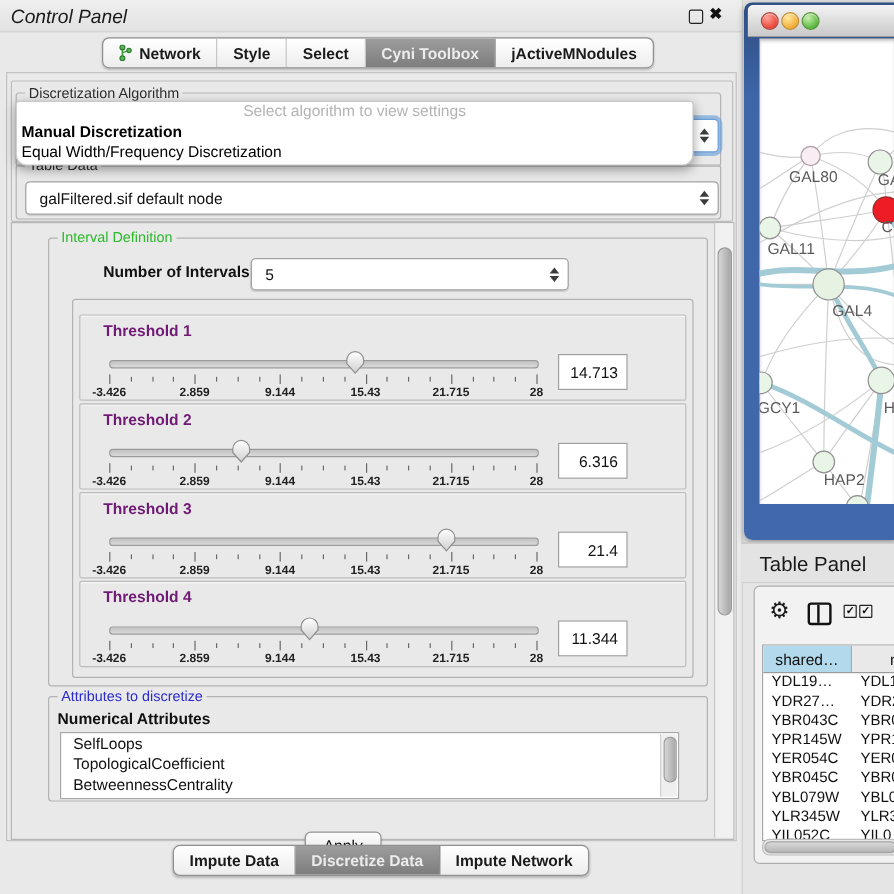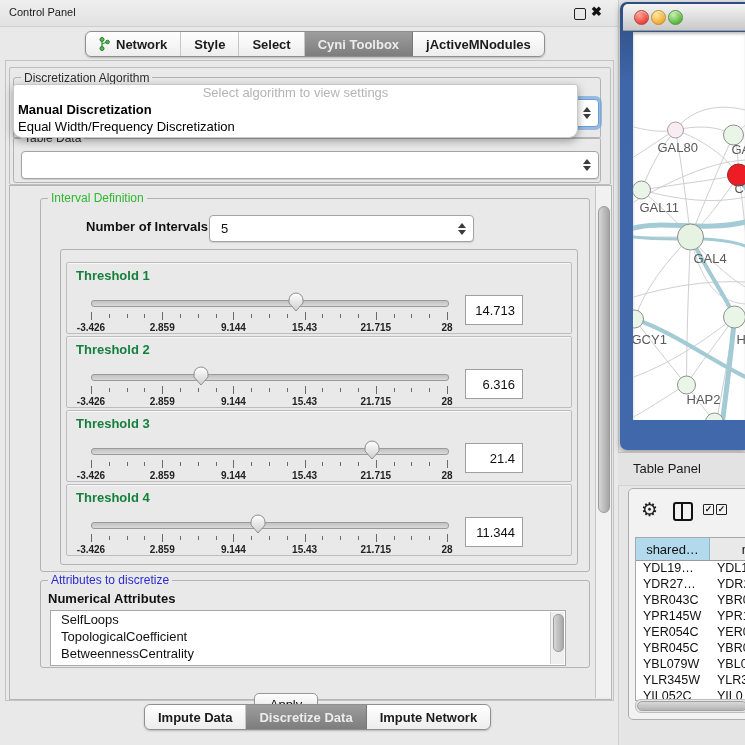--- a/index.html
+++ b/index.html
@@ -4,21 +4,21 @@
 <style>
   html,body{margin:0;padding:0;}
   #app{position:relative;width:745px;height:745px;overflow:hidden;background:#e5e5e5;
        font-family:"Liberation Sans",sans-serif;-webkit-font-smoothing:antialiased;}
   .abs{position:absolute;}
 
   
   #cp-window{left:0;top:0;width:618px;height:745px;background:#e9e9e9;border-right:1px solid #cfcfcf;}
   #cp-titlebar{left:0;top:0;width:618px;height:26px;background:linear-gradient(#efefef,#e2e2e2);
                border-bottom:1px solid #cfcfcf;}
-  #cp-title{left:9px;top:6px;font-size:11px;color:#1a1a1a;}
+  #cp-title{left:9px;top:6px;font-size:16px;color:#1a1a1a;font-style:italic;}
   #float-icon{left:574px;top:8px;width:10px;height:10px;border:1.6px solid #222;border-radius:2px;}
   #close-icon{left:591px;top:4px;font-size:13px;font-weight:700;color:#111;}
 
   .seg-control{display:flex;border:1px solid #8f8f8f;border-radius:6px;overflow:hidden;
                background:linear-gradient(#ffffff,#ededed);box-shadow:0 1px 2px rgba(0,0,0,0.22);}
   .seg{font-size:13px;font-weight:700;color:#1b1b1b;display:flex;align-items:center;justify-content:center;
        padding:0 13px;border-right:1px solid #c6c6c6;height:24px;white-space:nowrap;}
   .seg:last-child{border-right:none;}
   .seg.selected{background:linear-gradient(#9d9d9d,#7d7d7d);color:#ececec;border-right-color:#777;}
   .seg .tabicon{margin-right:6px;display:inline-flex;}
@@ -47,21 +47,21 @@
   .popup-opt-bold{font-weight:700;color:#000000;}
 
   #scroll-area{left:8px;top:184px;width:601px;height:514px;border:1px solid #b6b6b6;background:#e9e9e9;}
   #v-scrollbar{right:0;top:0;width:15px;height:512px;background:#f1f1f1;border-left:1px solid #c6c6c6;}
   #v-thumb{left:2px;top:20px;width:10px;height:305px;border-radius:6px;
            background:linear-gradient(90deg,#d6d6d6,#a5a5a5);border:1px solid #9a9a9a;}
 
   .bold13{font-size:13px;font-weight:700;color:#111;white-space:nowrap;}
   .thr-panel{position:absolute;left:26px;width:504px;height:70px;border:1px solid #bdbdbd;border-radius:2px;
              background:#e9e9e9;box-shadow:inset 0 1px 0 #f7f7f7;}
-  .thr-label{position:absolute;left:9px;top:5px;font-size:13px;font-weight:700;color:#15803d;}
+  .thr-label{position:absolute;left:19px;top:5px;font-size:13px;font-weight:700;color:#701a75;}
   .slider-zone{position:absolute;left:24px;top:28px;width:356px;height:40px;}
   .slider-track{position:absolute;left:0;top:9px;width:100%;height:5px;border-radius:3px;
                 background:linear-gradient(#c2c2c2,#d9d9d9);border:1px solid #9a9a9a;}
   .slider-handle{position:absolute;top:1px;width:16px;height:20px;margin-left:-8px;}
   .tickrow{position:absolute;left:0;top:21px;width:100%;height:10px;}
   .tick{position:absolute;top:2px;width:1px;height:4px;background:#6a6a6a;}
   .tick.major{top:0;height:8px;}
   .ticklabelrow{position:absolute;left:0;top:31px;width:100%;height:12px;}
   .ticklabel{position:absolute;transform:translateX(-50%);font-size:10px;font-weight:700;color:#222;white-space:nowrap;}
   .valbox{position:absolute;left:398px;top:32px;width:58px;height:30px;background:#fff;border:1px solid #9f9f9f;
@@ -82,21 +82,21 @@
               background:linear-gradient(#2d4d82 0%,#3f66a9 18%,#4168ab 100%);box-shadow:0 2px 6px rgba(0,0,0,0.35);}
   #net-titlebar{left:3px;top:2px;width:123px;height:26px;border-radius:5px 0 0 0;
                 background:linear-gradient(#f4f4f4,#c9c9c9);border-bottom:1px solid #9a9a9a;}
   .tl{position:absolute;top:6px;width:13px;height:13px;border-radius:50%;box-shadow:inset 0 1px 1px rgba(255,255,255,0.6);}
   .tl.red{left:11px;background:radial-gradient(circle at 35% 30%,#ffa49a,#ec4b3e 65%,#c23b30);border:1px solid #b2423a;}
   .tl.yellow{left:28px;background:radial-gradient(circle at 35% 30%,#ffe7a0,#f2b13c 65%,#d99a23);border:1px solid #bf8f2e;}
   .tl.green{left:45px;background:radial-gradient(circle at 35% 30%,#c9efae,#61bb46 65%,#3fa02c);border:1px solid #52933c;}
   #net-canvas{left:13px;top:30px;width:113px;height:388px;background:#fff;box-shadow:inset 0 2px 3px rgba(0,0,0,0.25);}
 
   #tp-bar{left:618px;top:452px;width:127px;height:32px;background:#e3e3e3;border-top:1px solid #bdbdbd;border-bottom:1px solid #d2d2d2;}
-  #tp-title{left:15px;top:8px;font-size:13px;color:#1a1a1a;}
+  #tp-title{left:15px;top:8px;font-size:17px;color:#1a1a1a;}
   #tp-window{left:628px;top:488px;width:130px;height:230px;background:#f2f2f2;border:1px solid #aeaeae;border-radius:5px 0 0 5px;}
   #tp-toolbar{left:0;top:6px;width:117px;height:34px;}
   #gear-icon{left:12px;top:5px;font-size:19px;color:#1c1c1c;line-height:19px;}
   #split-icon{left:44px;top:7px;width:16px;height:15px;border:2px solid #111;border-radius:3px;}
   #split-icon:before{content:"";position:absolute;left:6px;top:0;width:2px;height:15px;background:#111;}
   .cbx{position:absolute;top:9px;width:9px;height:9px;border:1.4px solid #222;border-radius:1px;font-size:9px;
        line-height:8px;text-align:center;color:#111;font-weight:700;}
   #tp-table{left:6px;top:48px;width:170px;height:162px;border:1px solid #a9a9a9;background:#fff;overflow:hidden;}
   #tp-head{display:flex;height:22px;border-bottom:1px solid #9b9b9b;}
   .th{font-size:13px;color:#111;display:flex;align-items:center;justify-content:center;box-sizing:border-box;}
@@ -158,20 +158,21 @@
       <div id="algo-combo" class="abs combo" style="left:15px;top:38px;width:576px;height:26px;">
         <span class="stepper">
             <span class="arr-up"></span>
             <span class="arr-dn"></span>
           </span>
       </div>
 
       <div class="abs groupbox" style="left:7px;top:76px;width:586px;height:44px;"></div>
       <div class="abs group-title t-dark" style="left:15px;top:70px;">Table Data</div>
       <div class="abs combo" style="left:15px;top:90px;width:576px;height:26px;">
+        <span class="cval">galFiltered.sif default node</span>
         <span class="stepper">
             <span class="arr-up"></span>
             <span class="arr-dn"></span>
           </span>
       </div>
 
       <div id="scroll-area" class="abs" style="left:3px;top:124px;width:601px;height:513px;">
         <div id="v-scrollbar" class="abs">
           <div id="v-thumb" class="abs"></div>
         </div>

